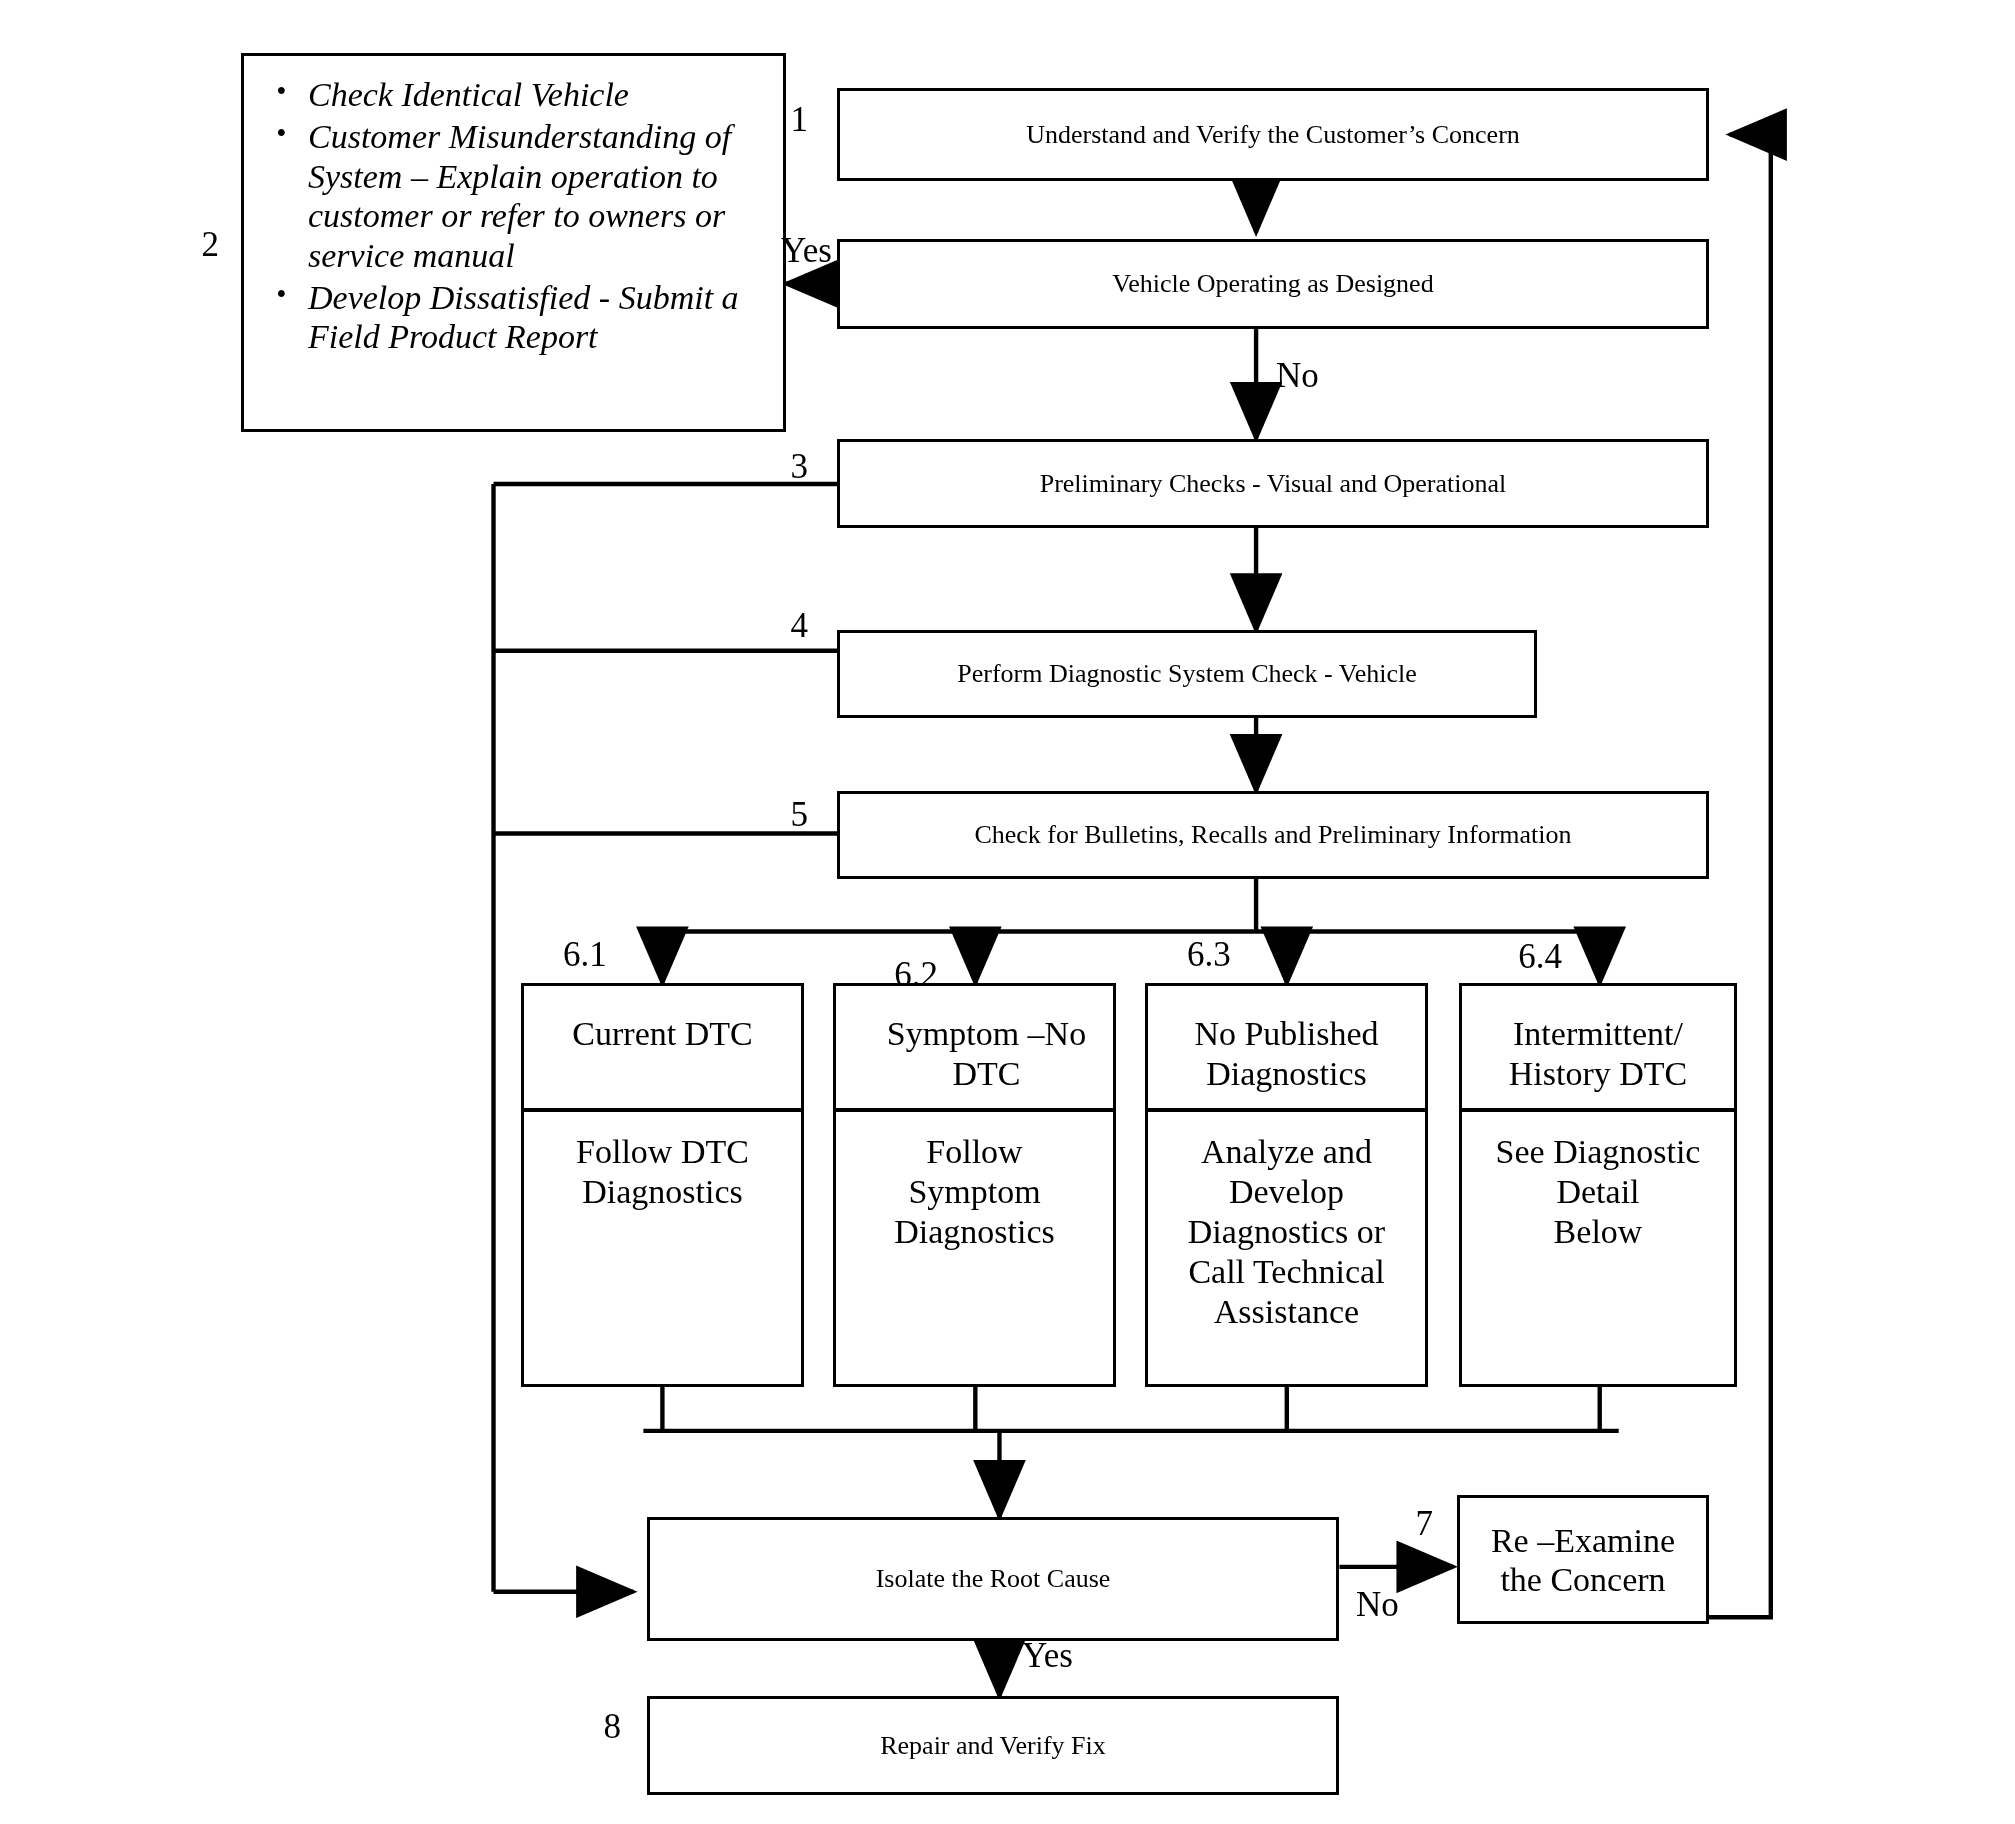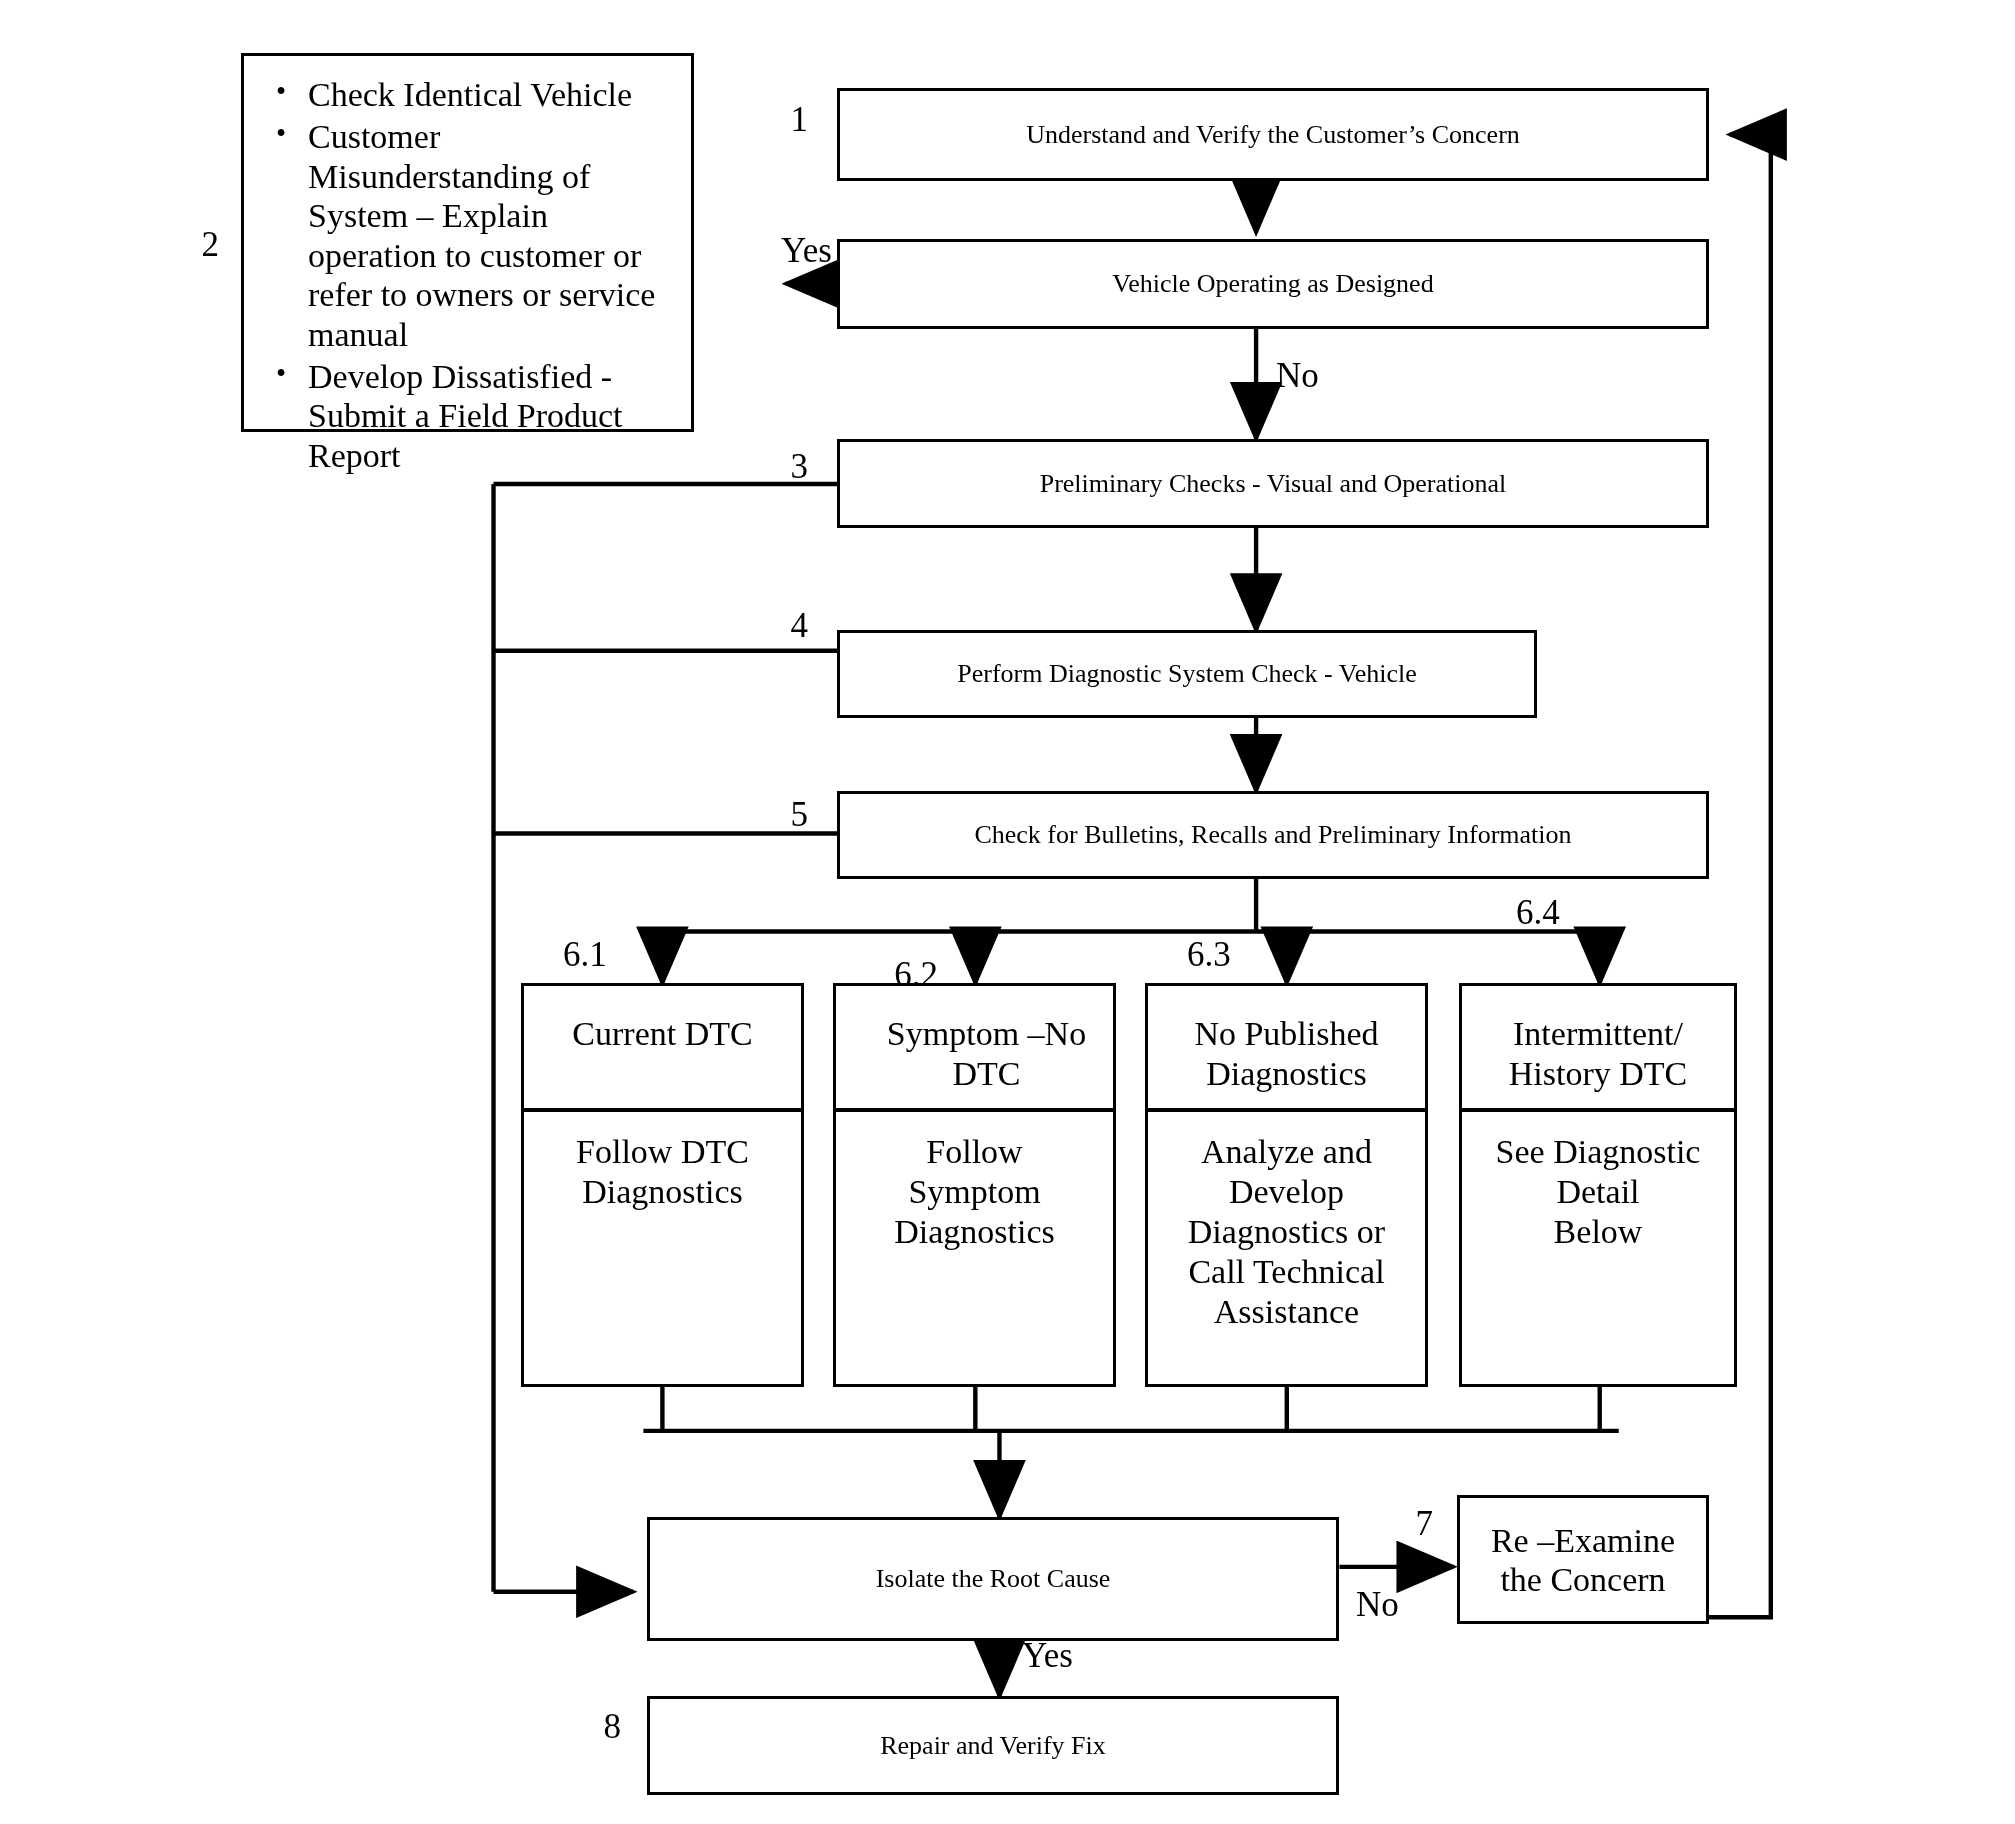--- a/index.html
+++ b/index.html
@@ -142,21 +142,21 @@
 
       <line x1="1832" y1="2143" x2="1988" y2="2143" marker-end="url(#ah)"></line>
 
       <line x1="1367" y1="2245" x2="1367" y2="2320" marker-end="url(#ah)"></line>
 
       <path d="M2337,2212 L2422,2212 L2422,184 L2366,184" marker-end="url(#ah)"></path>
 
     </g>
   </svg>
 
-  <div class="bullet-box" style="left:241px; top:53px; width:453px; height:379px;">
+  <div class="bullet-box" style="left:241px; top:53px; width:545px; height:379px;font-style:italic;">
     <ul>
       <li>Check Identical Vehicle</li>
       <li>Customer Misunderstanding of System – Explain operation to customer or refer to owners or service manual</li>
       <li>Develop Dissatisfied - Submit a Field Product Report</li>
     </ul>
   </div>
   <div class="step-num" style="left:168px; top:227px; width:51px;">2</div>
 
   <div class="node" style="left:837px; top:88px; width:872px; height:93px;">
     <div class="node-label label-mid">Understand and Verify the Customer’s Concern</div>
@@ -215,21 +215,21 @@
   <div class="step-num" style="left:1187px; top:937px; width:80px; text-align:left;">6.3</div>
 
   <div class="node" style="left:1459px; top:983px; width:278px; height:404px;">
     <div class="split-top" style="top:28px;">Intermittent/
 History DTC</div>
     <div class="split-divider" style="top:122px;"></div>
     <div class="split-bottom" style="top:146px;">See Diagnostic
 Detail
 Below</div>
   </div>
-  <div class="step-num" style="left:1500px; top:895px; width:80px; text-align:left;margin-left:16px;">6.4</div>
+  <div class="step-num" style="left:1500px; top:939px; width:80px; text-align:center;">6.4</div>
 
   <div class="node" style="left:647px; top:1517px; width:692px; height:124px;">
     <div class="node-label label-mid">Isolate the Root Cause</div>
   </div>
   <div class="edge-text" style="left:1356px; top:1587px;">No</div>
   <div class="edge-text" style="left:1022px; top:1638px;">Yes</div>
 
   <div class="node" style="left:1457px; top:1495px; width:252px; height:129px;">
     <div class="node-label label-mid" style="font-size:34px;">Re –Examine
 the Concern</div>

